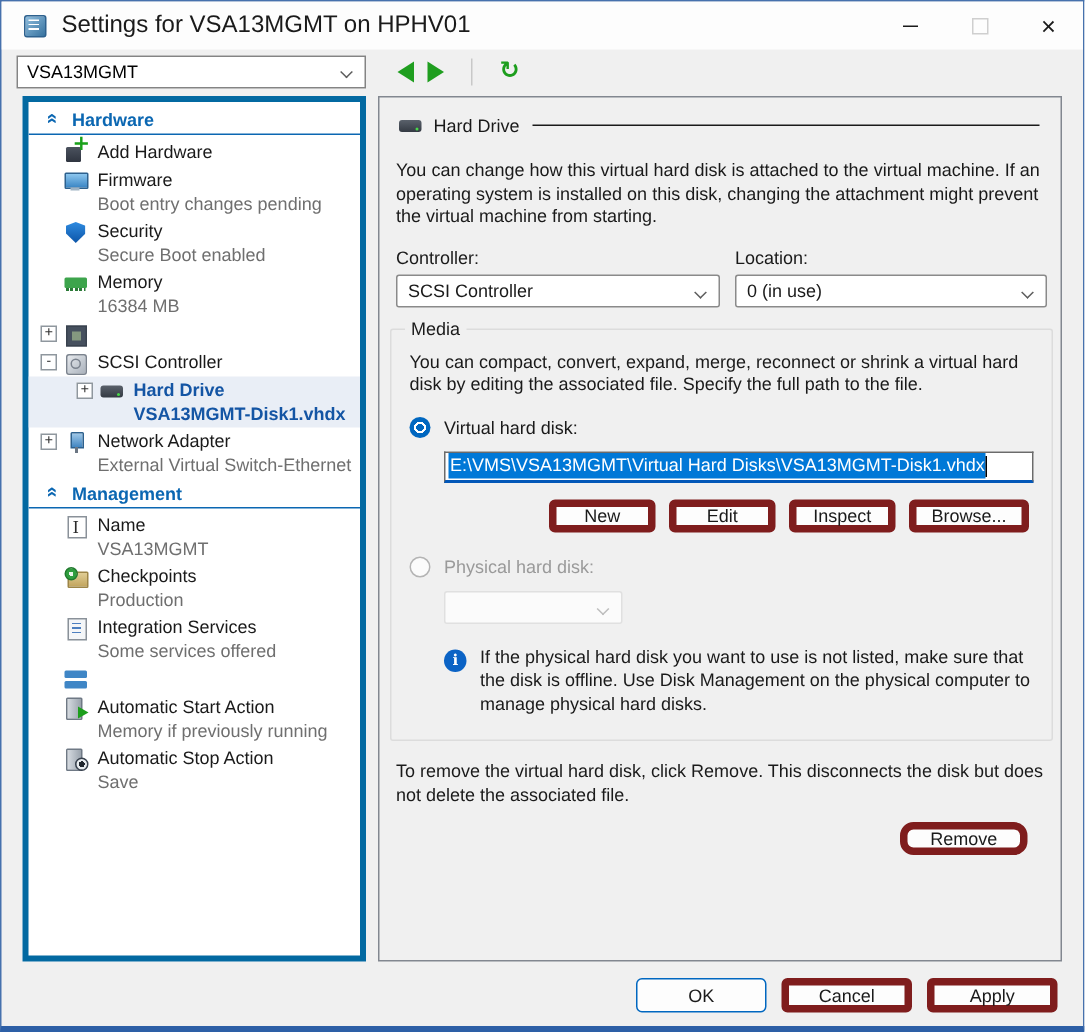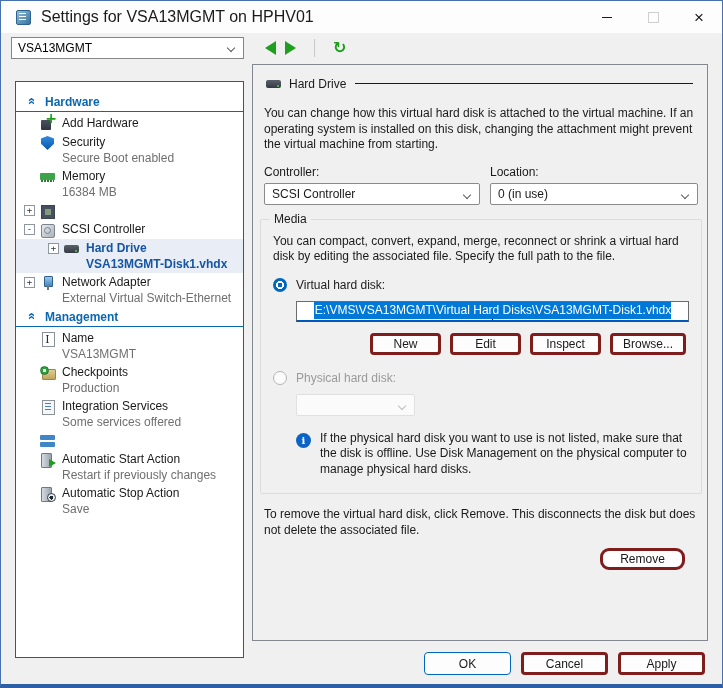--- a/index.html
+++ b/index.html
@@ -27,22 +27,22 @@
   .vm-combo{width:233px; height:22px; background:#fff; border:1px solid #848484;
     display:flex; align-items:center; padding-left:6px; font-size:12px; position:relative;}
   .chev{position:absolute; right:9px; top:7px; width:6px; height:6px;
     border-right:1.4px solid #5c5c5c; border-bottom:1.4px solid #5c5c5c; transform:rotate(45deg);}
   .nav-arrows{display:flex; align-items:center; margin-left:21px; gap:9px;}
   .tri-left{width:0;height:0;border-top:7px solid transparent;border-bottom:7px solid transparent;border-right:11px solid #1f9e1f;}
   .tri-right{width:0;height:0;border-top:7px solid transparent;border-bottom:7px solid transparent;border-left:11px solid #1f9e1f;}
   .tb-sep{width:1px; height:18px; background:#c8c8c8; margin:0 9px;}
   .refresh::before{content:"\21bb"; color:#1d9e1d; font-size:16px; font-weight:bold; line-height:1;}
   
-  .sidebar{position:absolute; left:14px; top:80px; width:229px; height:577px;
-    background:#fff; border:1px solid #0369a1; overflow:hidden; padding-top:10px;}
+  .sidebar{position:absolute; left:14px; top:63px; width:229px; height:577px;
+    background:#fff; border:4px solid #0369a1; overflow:hidden; padding-top:2px;}
   .section-header{display:flex; align-items:center; height:20px; padding-left:8px;
     border-bottom:1px solid #0b67b2; margin-bottom:2px;}
   .collapse-icon{display:inline-block; width:13px; text-align:center; transform:rotate(-90deg);
     color:#0b67b2; font-weight:bold; font-size:13px; letter-spacing:-1px;}
   .collapse-icon::before{content:"\00bb";}
   .section-title{margin-left:8px; color:#0b67b2; font-weight:bold; font-size:12px;}
   .item{display:flex; align-items:flex-start; padding:1px 2px;}
   .item.indent{padding-left:26px;}
   .expander{flex:0 0 11px; width:11px; height:11px; border:1px solid #8f979e; background:#fff;
     font:9px/9px "DejaVu Sans Mono",monospace; text-align:center; color:#333; margin:3px 5px 0 6px;}
@@ -122,25 +122,25 @@
     padding:14px 12px 14px 12px; width:442px; margin-left:-4px;}
   .groupbox-legend{position:absolute; top:-8px; left:9px; background:#f0f0f0; padding:0 4px; font-size:12px;}
   .media-intro{line-height:15.5px; width:414px;}
   .radio-row{display:flex; align-items:center; gap:9px; margin-top:13px;}
   .radio-on{width:14px; height:14px; border-radius:50%; flex:0 0 14px;
     background:radial-gradient(circle,#0067c0 0 2.5px,#fff 2.5px 4px,#0067c0 4px 7px);}
   .radio-off{width:14px; height:14px; border-radius:50%; flex:0 0 14px; background:#fbfbfb; border:1px solid #b4b4b4;}
   .radio-label-disabled{color:#9a9a9a;}
   .path-input{margin:9px 0 0 23px; width:393px; height:21px; background:#fff;
     border:1px solid #6b6b6b; border-bottom:2px solid #0257b8;
-    display:flex; align-items:center; padding:0 2px; overflow:hidden;flex-direction:column;}
+    display:flex; align-items:center; padding:0 2px; overflow:hidden;}
   .sel-text{background:#0078d7; color:#fff; white-space:nowrap; padding:1px 0 2px 1px; font-size:12px;}
   .caret{width:1px; height:14px; background:#000; flex:0 0 1px;}
   .hdd-btn-row{display:flex; justify-content:flex-end; gap:9px; margin-top:11px; padding-right:3px;}
-  .btn{min-width:71px; height:22px; background:#fdfdfd; border:3px solid #7f1d1d; border-radius:4px;
+  .btn{min-width:71px; height:22px; background:#fdfdfd; border:5px solid #7f1d1d; border-radius:4px;
     font-size:12px; color:#1a1a1a; display:flex; align-items:center; justify-content:center; padding:0 10px;}
   .phys-radio{margin-top:16px;}
   .info-row{display:flex; gap:9px; margin:15px 0 2px 23px;}
   .info-icon{width:15px; height:15px; border-radius:50%; background:#0b63c5; color:#fff;
     font:bold 10px "DejaVu Serif",serif; display:flex; align-items:center; justify-content:center;
     flex:0 0 15px; margin-top:2px;}
   .info-text{line-height:15.5px; width:372px;}
   .remove-note{margin-top:13px; line-height:15.5px; width:432px;}
   .remove-row{display:flex; justify-content:flex-end; margin-top:10px; padding-right:12px;}
   .remove-row .btn{min-width:85px;border-radius:9px;}
@@ -187,20 +187,28 @@
     <div class="section-items">
   <div class="item">
     <span class="expander hidden-exp"></span>
     <span class="ic add-hardware-icon"></span>
     <div class="itext">
       <div class="ilabel">Add Hardware</div>
 
     </div>
   </div>
 
+  <div class="item">
+    <span class="expander hidden-exp"></span>
+    <span class="ic firmware-icon"></span>
+    <div class="itext">
+      <div class="ilabel">Firmware</div>
+      <div class="isub">Boot entry changes pending</div>
+    </div>
+  </div>
 
   <div class="item">
     <span class="expander hidden-exp"></span>
     <span class="ic security-icon"></span>
     <div class="itext">
       <div class="ilabel">Security</div>
       <div class="isub">Secure Boot enabled</div>
     </div>
   </div>
 
@@ -283,21 +291,21 @@
   <div class="item">
     <span class="expander hidden-exp"></span>
     <span class="ic paging-icon"></span>
   </div>
 
   <div class="item">
     <span class="expander hidden-exp"></span>
     <span class="ic start-icon"></span>
     <div class="itext">
       <div class="ilabel">Automatic Start Action</div>
-      <div class="isub">Restart if previously changes</div>
+      <div class="isub">Memory if previously running</div>
     </div>
   </div>
 
   <div class="item">
     <span class="expander hidden-exp"></span>
     <span class="ic stop-icon"></span>
     <div class="itext">
       <div class="ilabel">Automatic Stop Action</div>
       <div class="isub">Save</div>
     </div>

